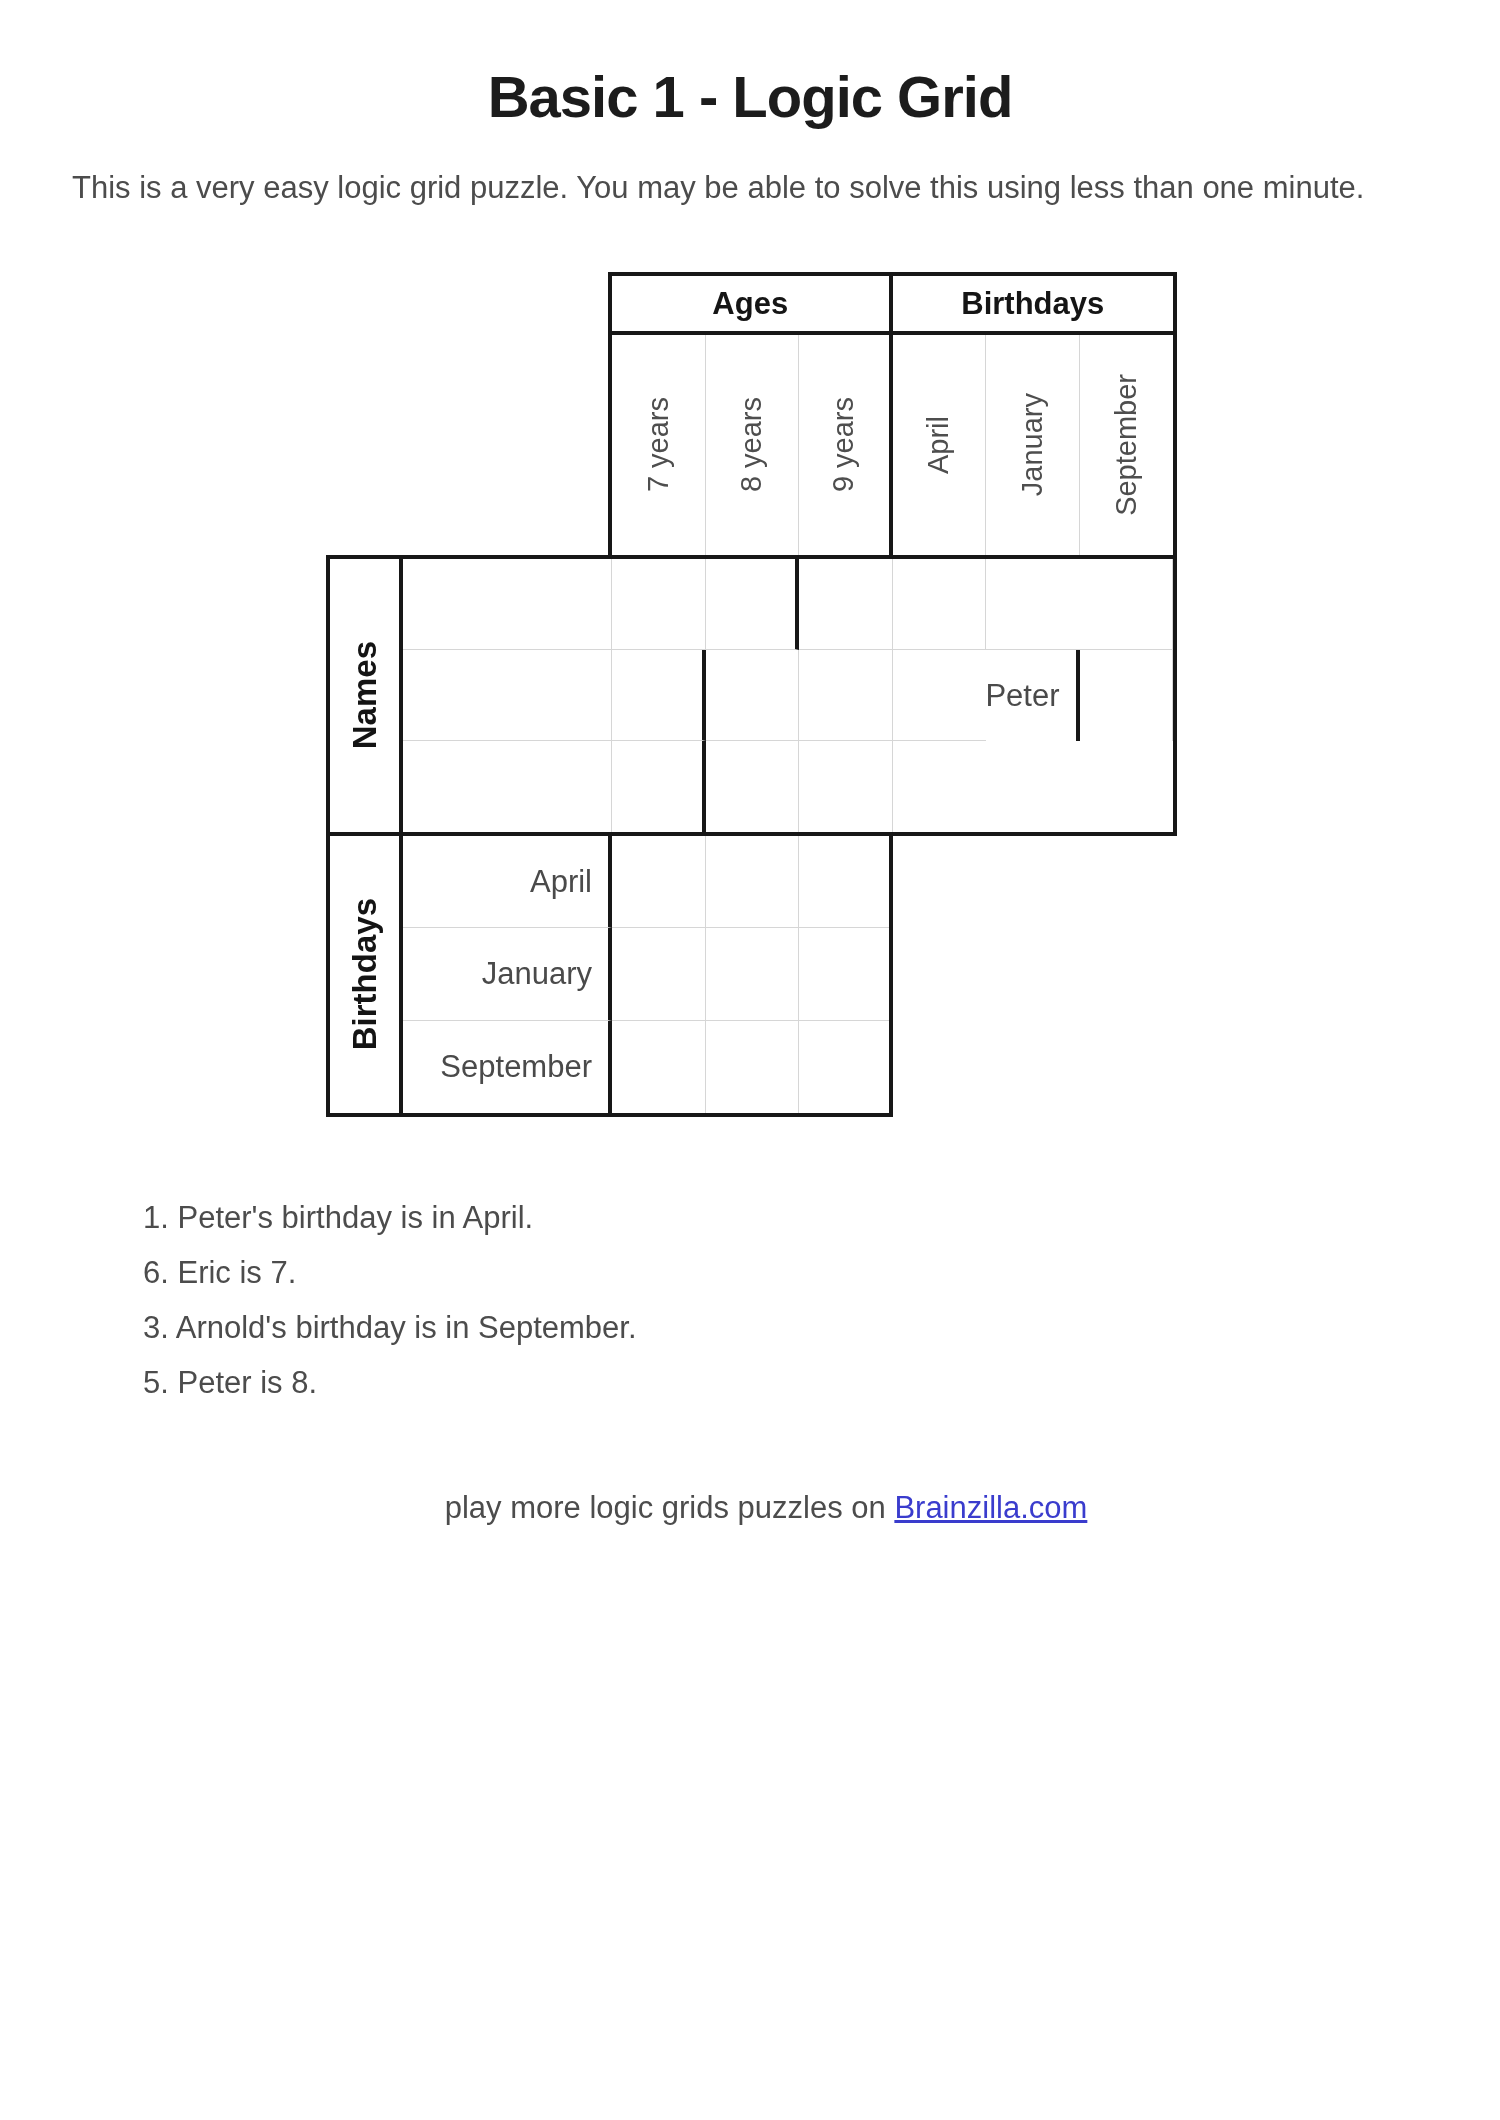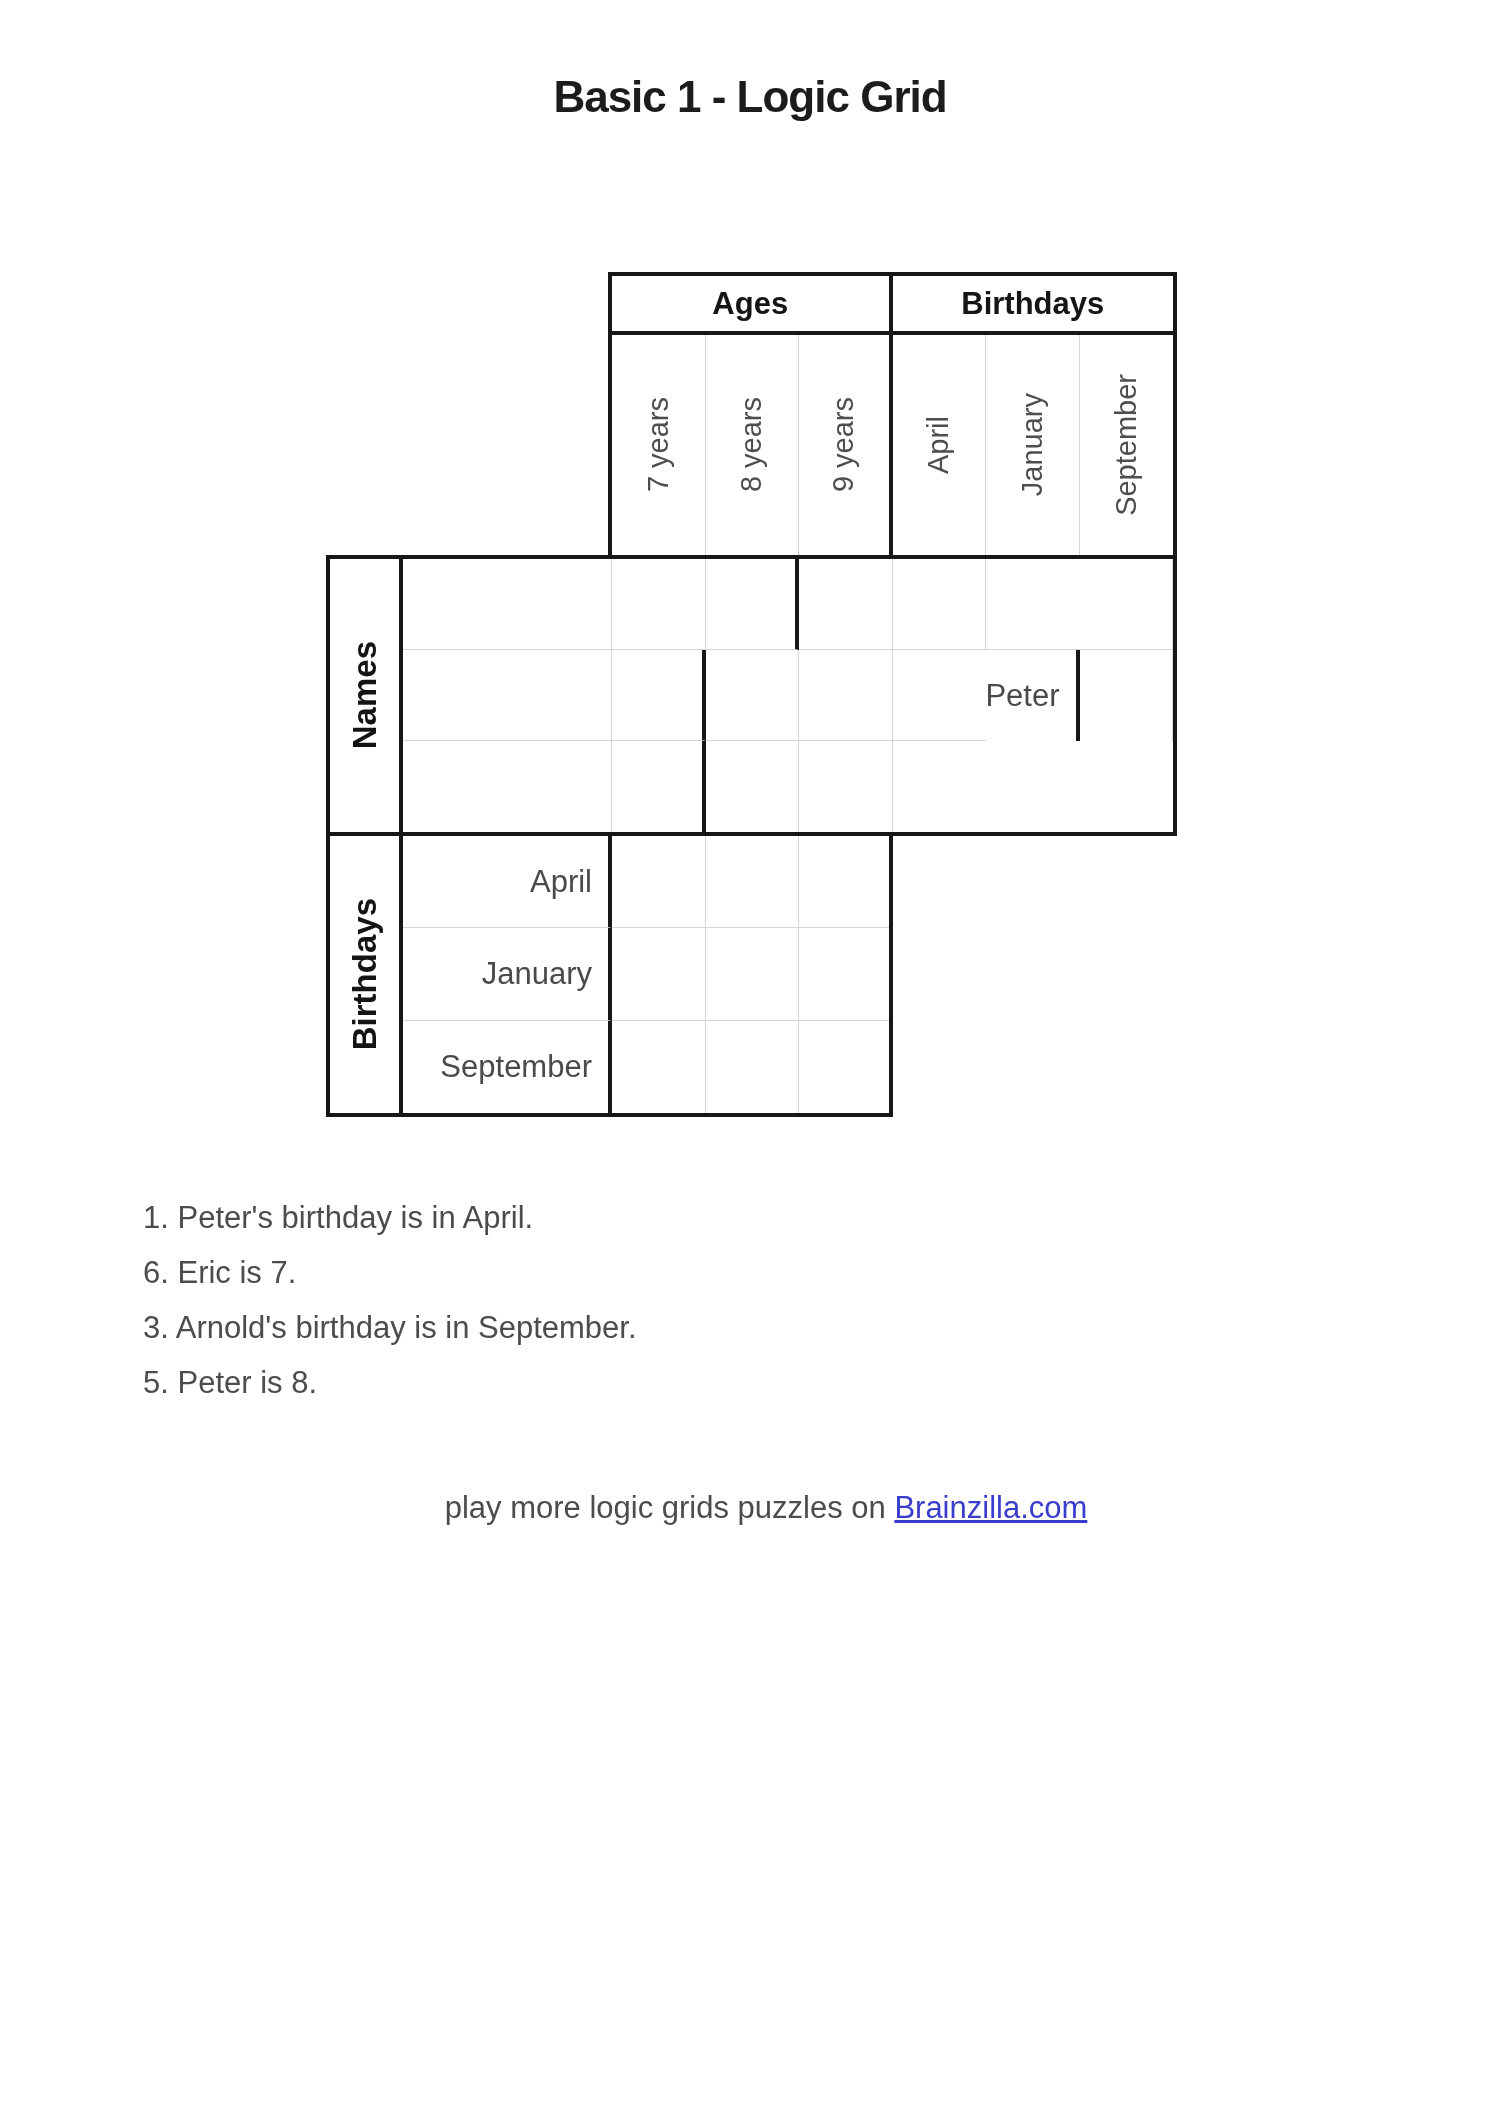--- a/index.html
+++ b/index.html
@@ -13,21 +13,21 @@
     background: #ffffff;
     overflow: hidden;
   }
 
   .title {
     position: absolute;
     top: 68px; left: 0;
     width: 100%;
     margin: 0;
     text-align: center;
-    font-size: 44px;
+    font-size: 58px;
     line-height: 58px;
     font-weight: bold;
     letter-spacing: -1px;
     color: #1c1c1c;
   }
 
   .subtitle {
     position: absolute;
     top: 172px; left: 72px;
     margin: 0;
@@ -137,20 +137,21 @@
     text-decoration: underline;
   }
 </style>
 </head>
 <body>
 
 <div class="page">
 
   <h1 class="title">Basic 1 - Logic Grid</h1>
 
+  <p class="subtitle">This is a very easy logic grid puzzle. You may be able to solve this using less than one minute.</p>
 
   <div class="grid">
 
     <div class="block hgroups">
       <div class="hg first">Ages</div>
       <div class="hg">Birthdays</div>
     </div>
 
     <div class="block collabels">
       <div class="cl br">

